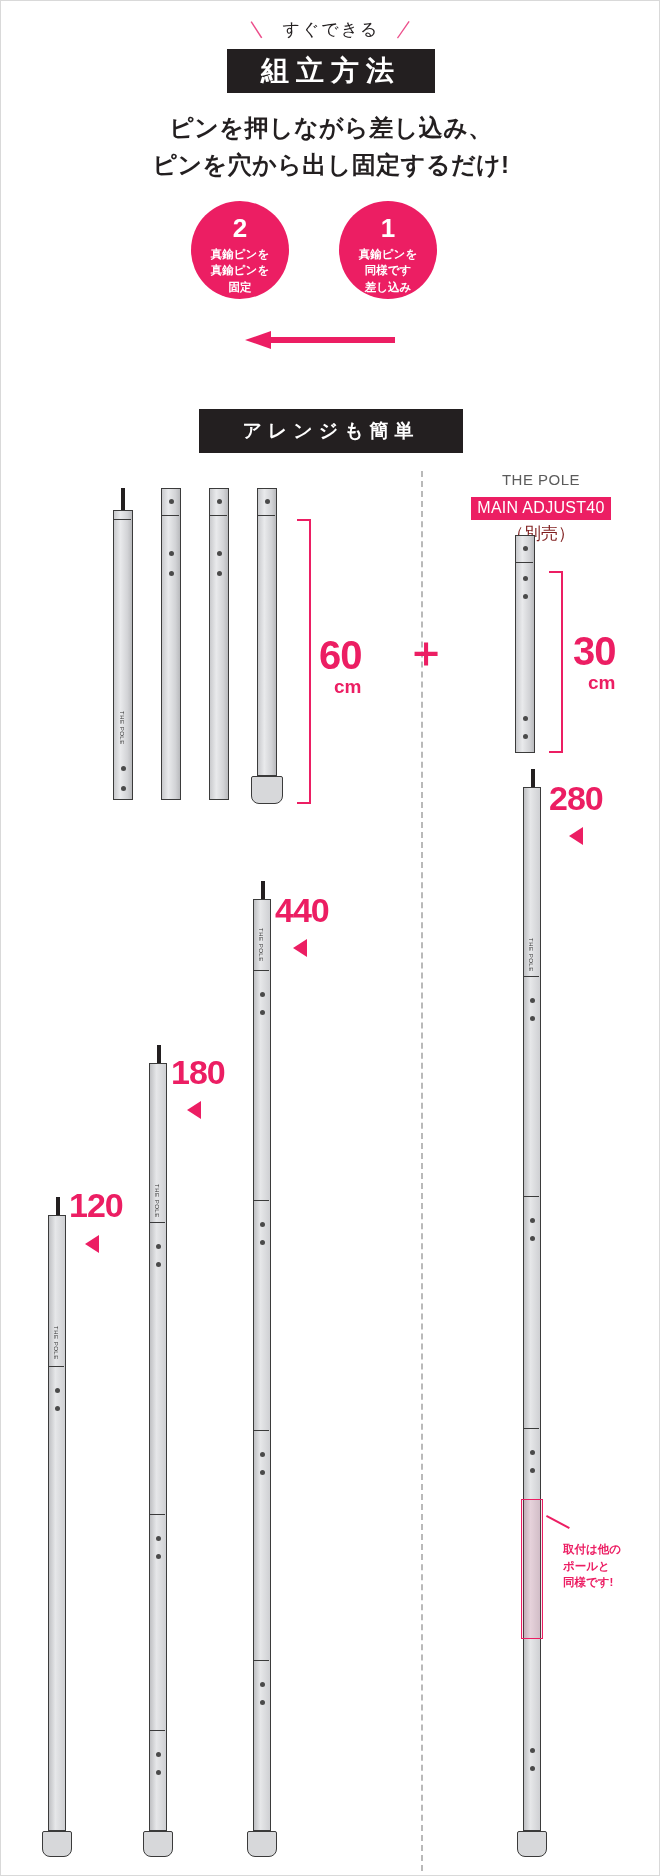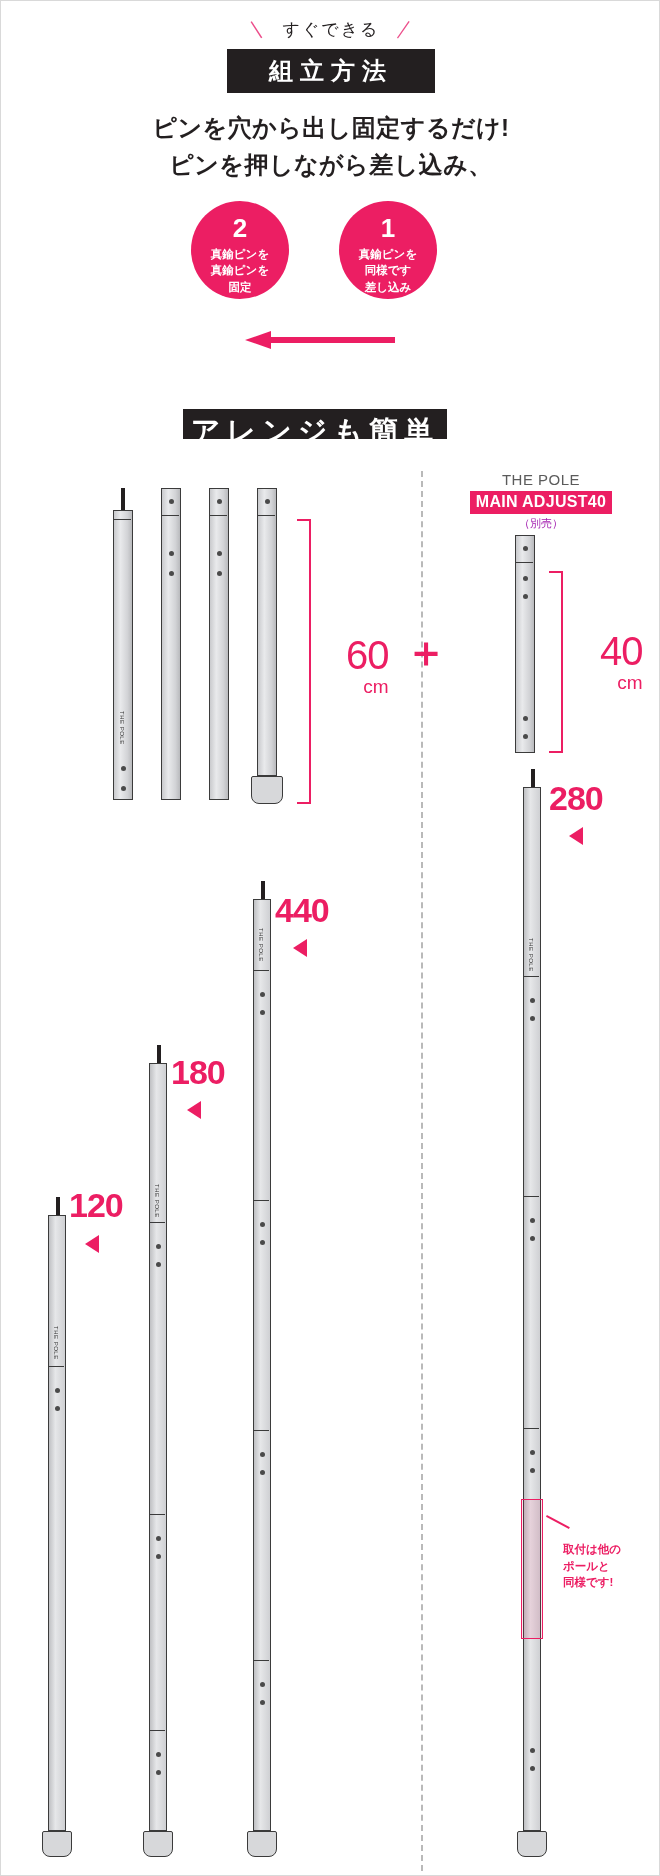--- a/index.html
+++ b/index.html
@@ -42,21 +42,21 @@
   .blackbar {
     position: absolute;
     background: #231f20;
     color: #fff;
     text-align: center;
     font-weight: bold;
   }
   .blackbar-1 {
     top: 48px; left: 226px; width: 208px; height: 44px;
     line-height: 44px;
-    font-size: 24px;
+    font-size: 28px;
     letter-spacing: 7px;
   }
 
   .lead {
     position: absolute;
     top: 108px; left: 0; width: 660px;
     text-align: center;
     font-size: 24px;
     font-weight: bold;
     line-height: 1.55;
@@ -133,52 +133,52 @@
     overflow: hidden;
   }
   .arrow-pink {
     position: absolute;
     top: 330px; left: 244px;
     width: 150px; height: 18px;
   }
 
   
   .blackbar-2 {
-    top: 408px; left: 182px; width: 264px; height: 30px;
+    top: 408px; left: 198px; width: 264px; height: 44px;
     line-height: 44px;
-    font-size: 29px;
+    font-size: 19px;
     letter-spacing: 6px;
   }
 
   
   .vdashed {
     position: absolute;
     left: 420px; top: 470px;
     width: 0; height: 1400px;
     border-left: 2px dashed #b9b9b9;
   }
 
   
   .tp-label {
     position: absolute;
     top: 470px; left: 440px; width: 200px;
     text-align: center;
   }
   .tp-label .l1 { font-size: 15px; color: #5b5b5b; letter-spacing: 0.5px; }
   .tp-label .l2 {
     display: inline-block;
-    margin-top: 3px;
+    margin-top: 9px;
     background: #ec1e63;
     color: #fff;
-    font-weight: bold;
+    font-weight: normal;
     font-size: 16px;
     padding: 2px 6px 3px 6px;
     letter-spacing: 0.3px;
   }
-  .tp-label .l3 { font-size: 11px; color: #a21caf; margin-top: 2px; }
+  .tp-label .l3 { font-size: 17px; color: #7f1d1d; margin-top: 2px; }
 
   
   .pole {
     position: absolute;
     background: linear-gradient(to right, #c9cacd 0%, #e9eaec 35%, #d2d3d6 75%, #b9babd 100%);
     border: 1.4px solid #3b3b3b;
   }
   .pole.thin { background: linear-gradient(to right,#bfc0c3 0%, #e6e7e9 40%, #cfd0d3 100%); }
   .tip {
     position: absolute;
@@ -215,23 +215,22 @@
   .bracket {
     position: absolute;
     border: 2.4px solid #ec1e63;
     border-left: none;
   }
 
   
   .meas {
     position: absolute;
     color: #ec1e63;
-    font-weight: normal;
+    font-weight: bold;
     line-height: 1;
-    margin-left: 27px;
   }
   .meas .big { font-size: 40px; letter-spacing: -1px; }
   .meas .unit { font-size: 19px; display: block; text-align: right; margin-top: 2px; }
   .plus {
     position: absolute;
     color: #ec1e63;
     font-weight: bold;
     font-size: 42px;
     line-height: 1;
   }
@@ -274,22 +273,22 @@
 
 <div class="page">
 
   <div class="eyebrow">
     <span class="slash">＼</span><span>すぐできる</span><span class="slash right">／</span>
   </div>
 
   <div class="blackbar blackbar-1">組立方法</div>
 
   <div class="lead">
+    <div>ピンを押しながら差し込み、</div>
     <div>ピンを穴から出し固定するだけ!</div>
-    <div>ピンを押しながら差し込み、</div>
   </div>
 
   <div class="circle circle-2">
     <div class="num">2</div>
     <div class="txt">
       <div>真鍮ピンを</div>
       <div>真鍮ピンを</div>
       <div>固定</div>
     </div>
   </div>
@@ -357,21 +356,21 @@
   <div class="pole" style="left:514px; top:534px; width:20px; height:218px;">
     <div class="hole" style="left:7px; top:10px;"></div>
     <div class="ring" style="left:0; top:26px; width:17px;"></div>
     <div class="hole" style="left:7px; top:40px;"></div>
     <div class="hole" style="left:7px; top:58px;"></div>
     <div class="hole" style="left:7px; top:180px;"></div>
     <div class="hole" style="left:7px; top:198px;"></div>
   </div>
   <div class="bracket" style="left:548px; top:570px; width:14px; height:182px;"></div>
   <div class="meas" style="left:572px; top:630px;">
-    <span class="big">40</span>
+    <span class="big">30</span>
     <span class="unit">cm</span>
   </div>
 
   <div class="tip" style="left:55px; top:1196px; height:18px;"></div>
   <div class="pole thin" style="left:47px; top:1214px; width:18px; height:616px;">
     <div class="vtext" style="left:4px; top:110px;">THE POLE</div>
     <div class="ring" style="left:0; top:150px; width:15px;"></div>
     <div class="hole" style="left:6px; top:172px;"></div>
     <div class="hole" style="left:6px; top:190px;"></div>
   </div>

